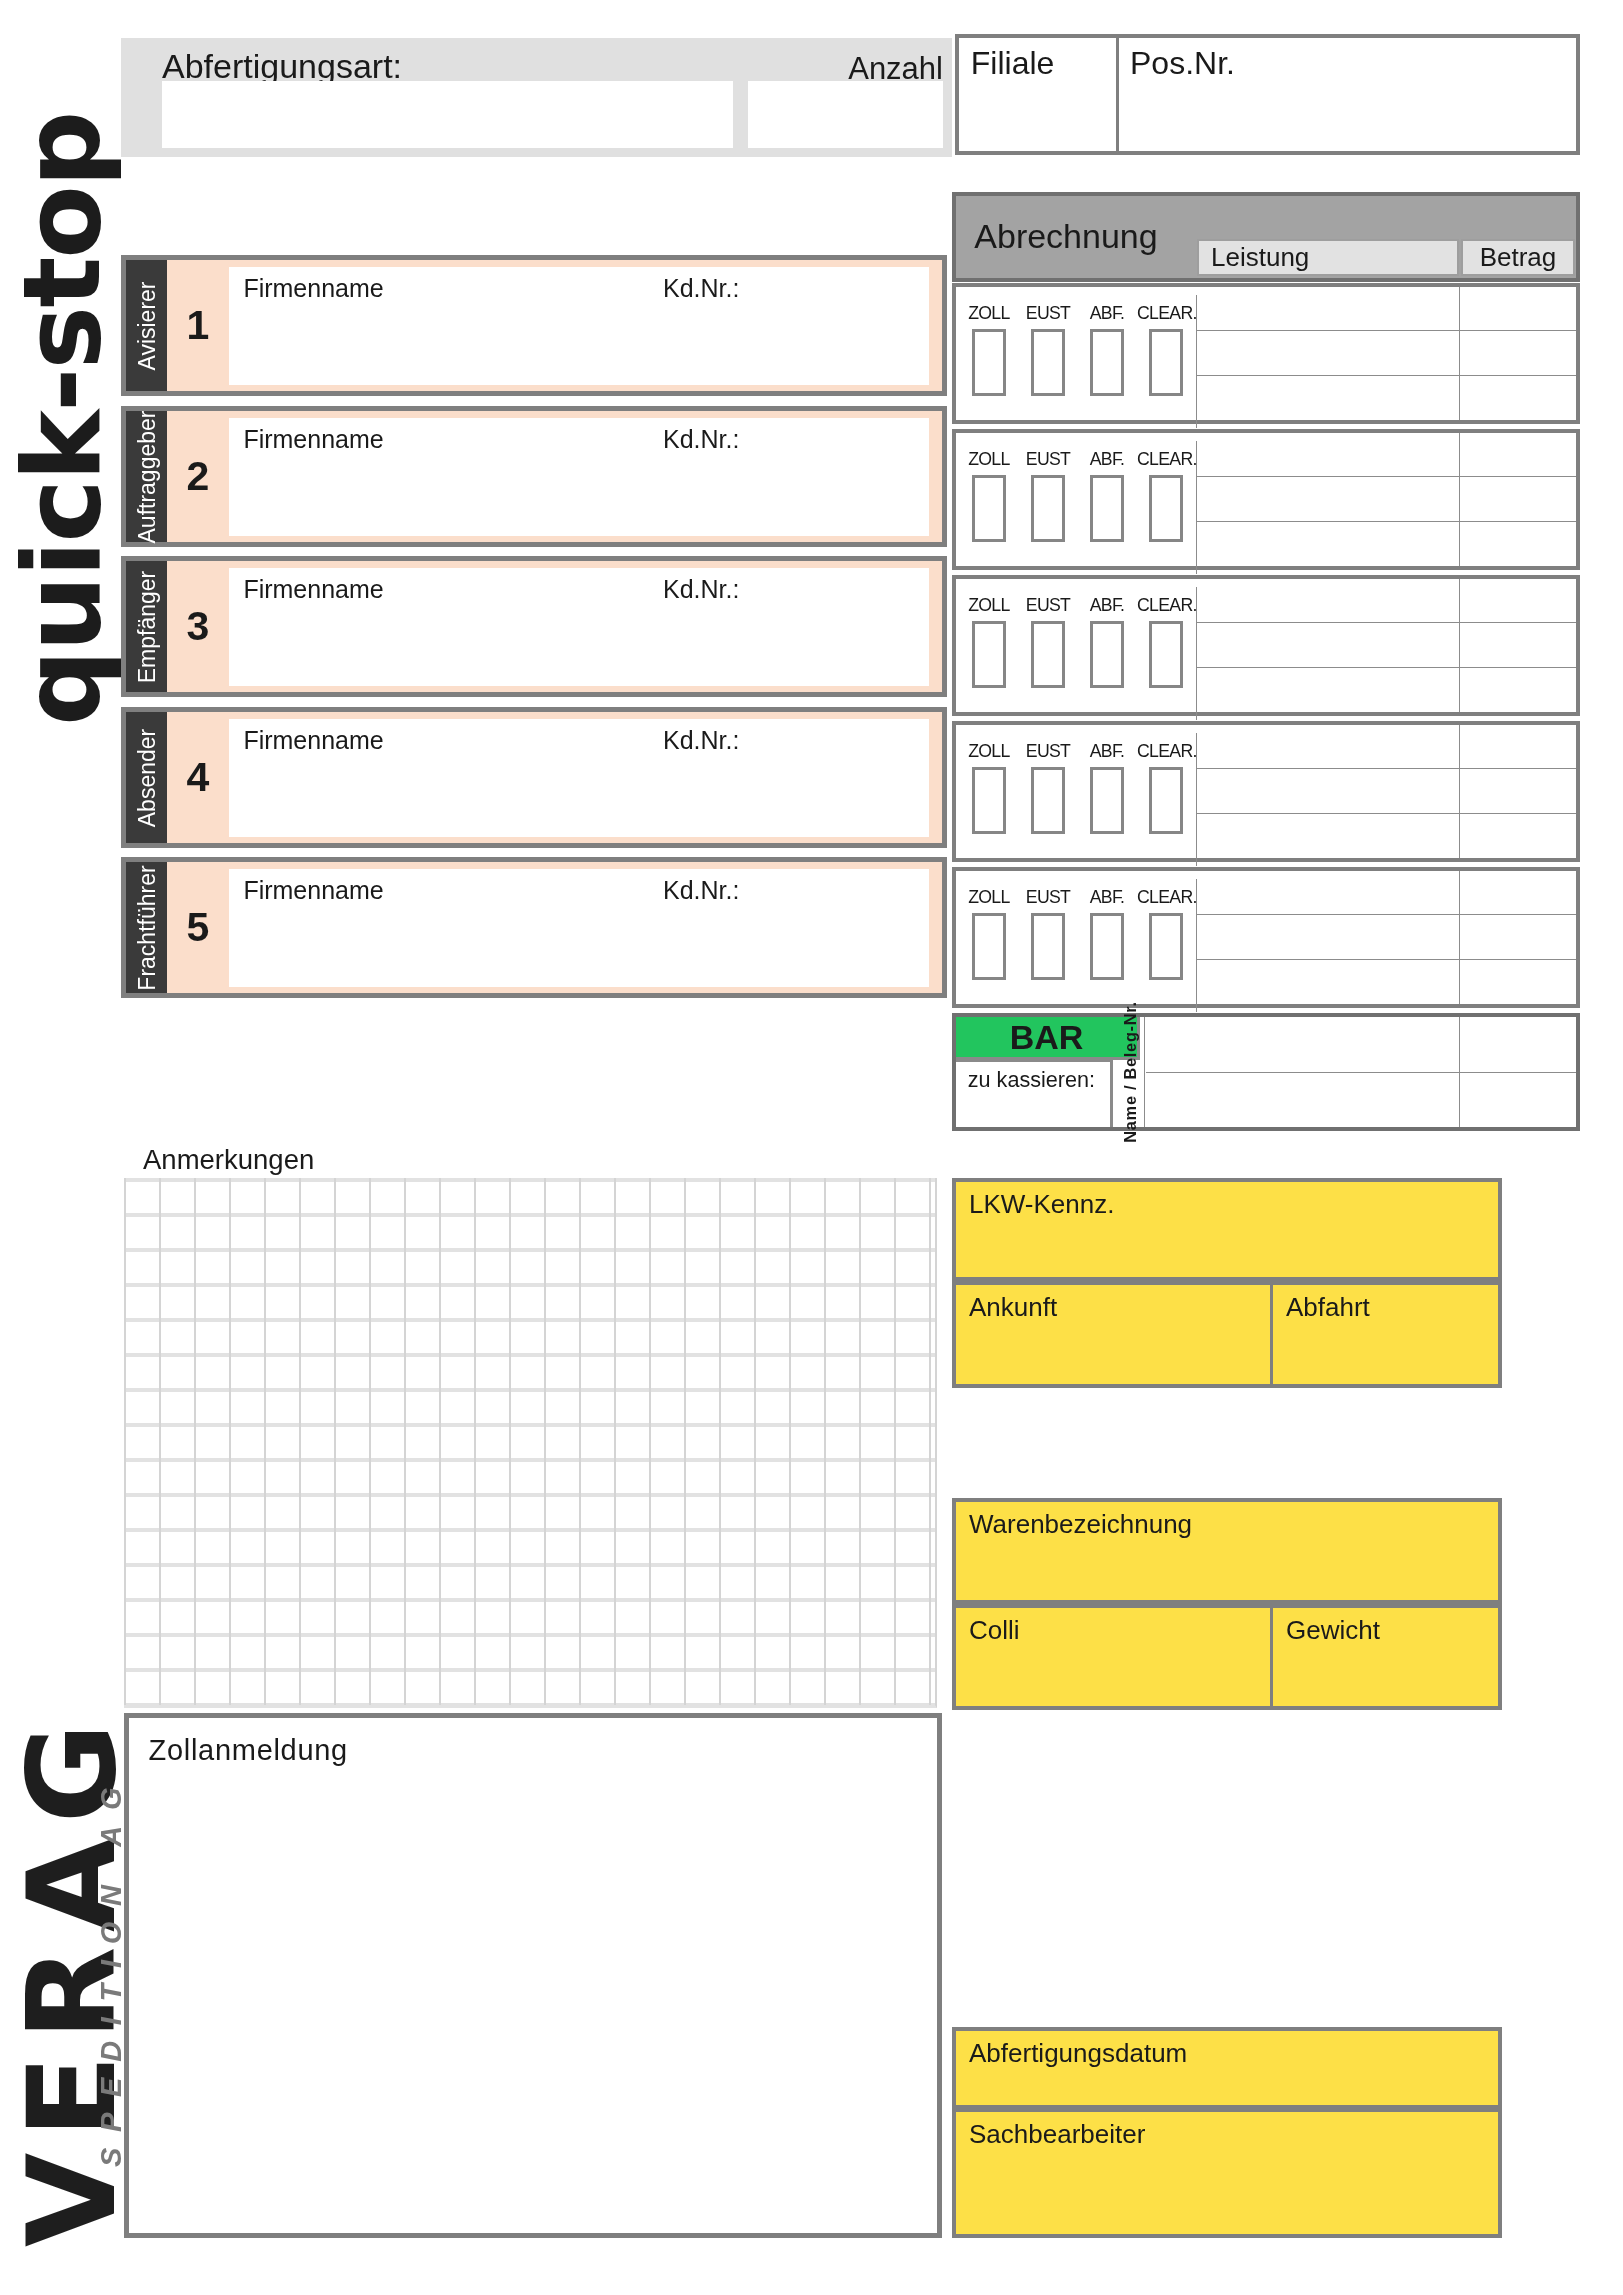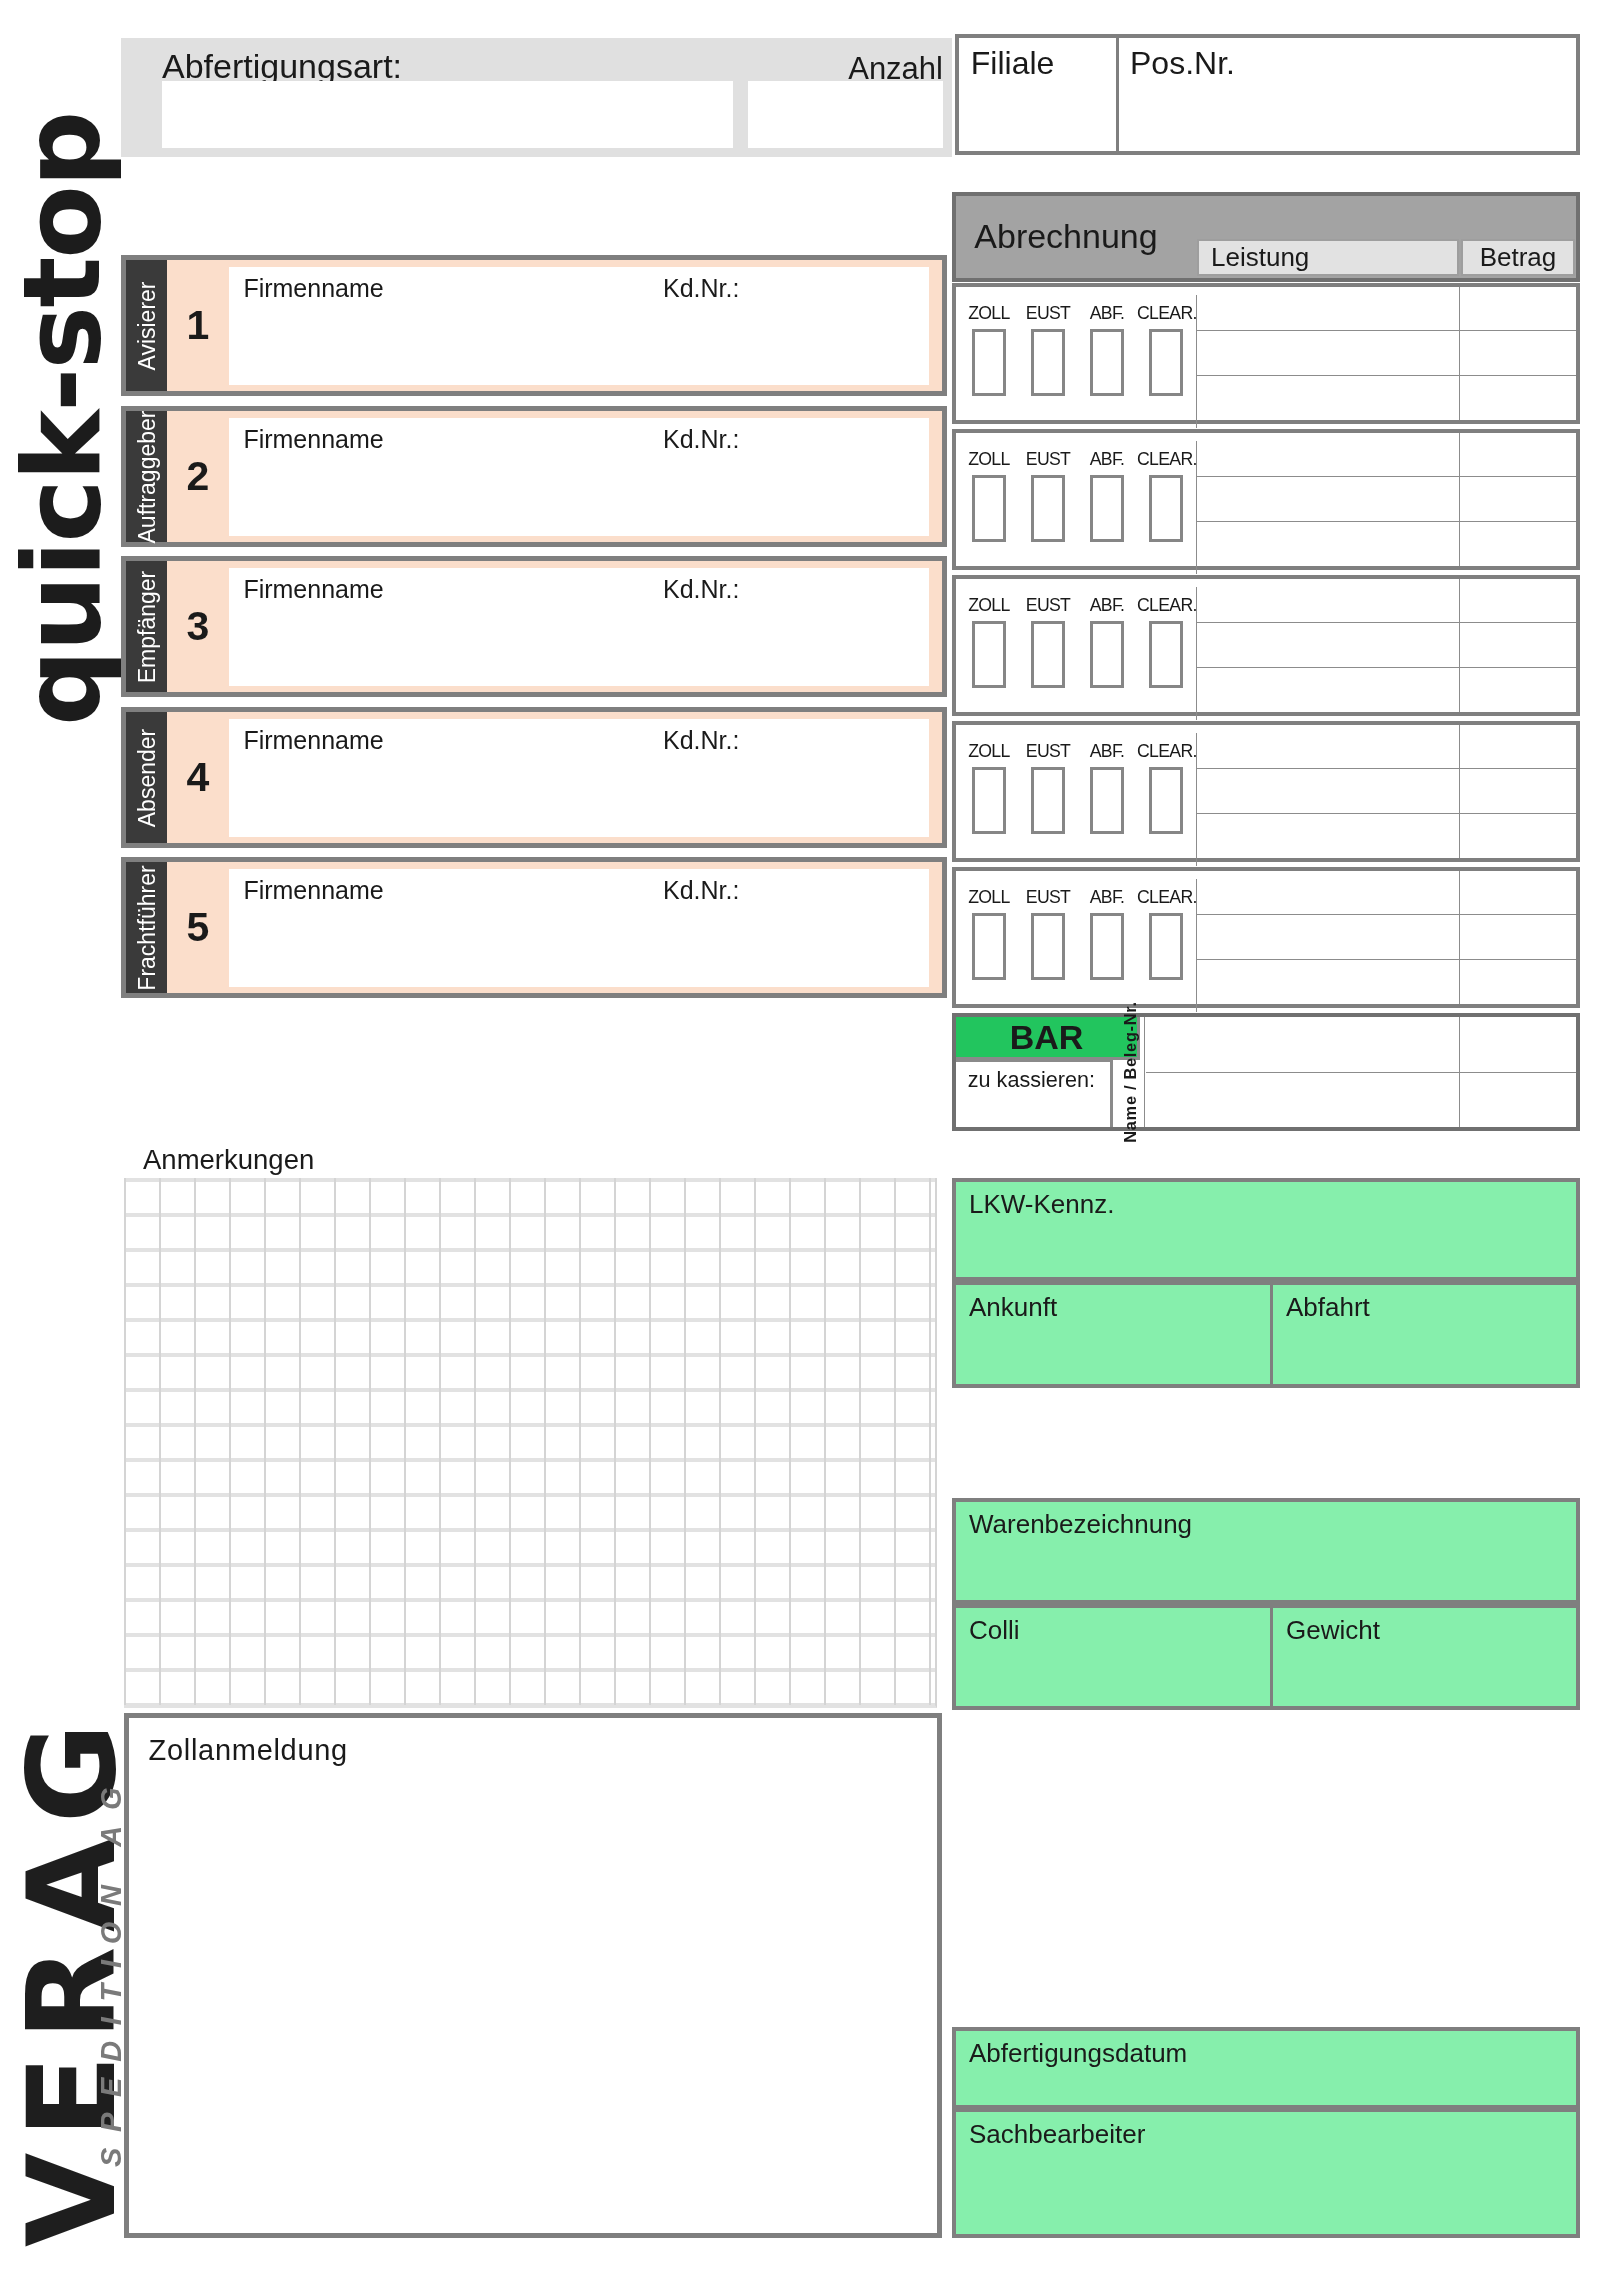--- a/index.html
+++ b/index.html
@@ -73,21 +73,21 @@
 
   
   .anm-label { position:absolute; left:143px; top:1144px; font-size:27.5px; }
   .anmgrid { position:absolute; left:124px; top:1178px; width:813px; height:530px; background:#fff;
              background-image:
                repeating-linear-gradient(to right, #d4d4d4 0 2px, transparent 2px 35px),
                repeating-linear-gradient(to bottom, #e2e2e2 0 3.9px, transparent 3.9px 35px);
              border-right:2px solid #d4d4d4; border-bottom:3.9px solid #e2e2e2; }
 
   
-  .rbox { position:absolute; left:952px; width:628px; border:4.6px solid #7f7f7f; background:#86efac; }
+  .rbox { position:absolute; left:952px; width:550px; border:4.6px solid #7f7f7f; background:#fde047; }
   .rbox .lbl { position:absolute; left:13px; top:6.5px; font-size:26px; }
   .rbox .lbl2 { position:absolute; left:330px; top:6.5px; font-size:26px; }
   .rbox .vdiv { position:absolute; left:314px; top:0; bottom:0; width:2.6px; background:#7f7f7f; }
   .lkw { top:1178px; height:103px; }
   .ankabf { top:1281px; height:107px; }
   .waren { top:1498px; height:106px; }
   .colligew { top:1604px; height:106px; }
   .abfdatum { top:2027px; height:82px; }
   .sachb { top:2108px; height:130px; }
 

